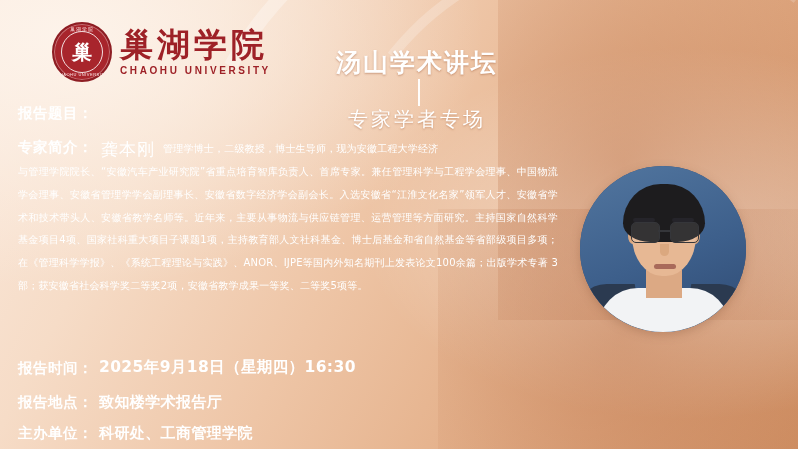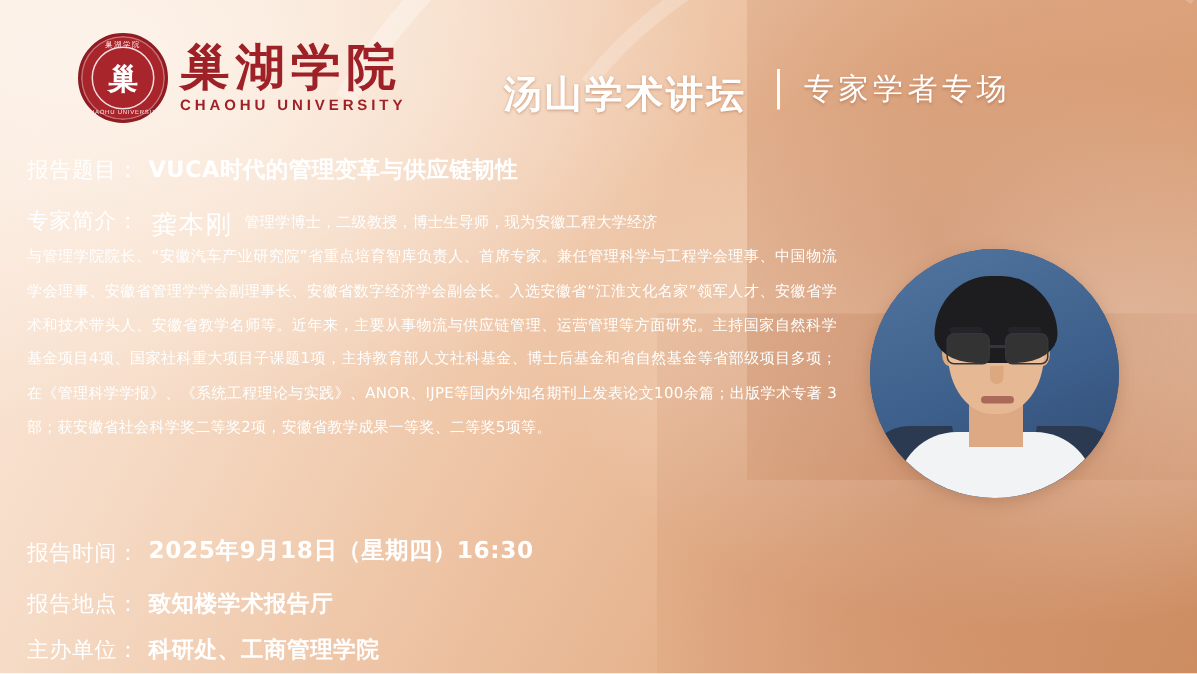--- a/index.html
+++ b/index.html
@@ -141,20 +141,22 @@
     font-size: 10px;
     color: #9e2127;
     letter-spacing: 2.6px;
     margin-top: 3px;
     font-weight: bold;
   }
   .banner {
     position: absolute;
     left: 336px; top: 46px;
     display: flex;
+    align-items: center;
+    flex-direction: column;
   }
   .banner-main {
     font-family: "DejaVu Serif", serif;
     font-weight: bold;
     font-size: 25px;
     color: #ffffff;
     letter-spacing: 2px;
     text-shadow: 0 1px 2px rgba(150,80,45,0.45);
   }
   .banner-sep {
@@ -169,21 +171,21 @@
     font-size: 20px;
     color: #ffffff;
     letter-spacing: 3px;
     text-shadow: 0 1px 2px rgba(150,80,45,0.4);
   }
 
   
   .label {
     color: #ffffff;
     font-family: "DejaVu Sans", sans-serif;
-    font-weight: normal;
+    font-weight: bold;
     font-size: 14.5px;
     letter-spacing: 0.5px;
     white-space: nowrap;
   }
   .row-title {
     position: absolute;
     left: 18px; top: 104px;
     display: flex;
     align-items: baseline;
   }
@@ -394,21 +396,20 @@
     <div class="banner">
       <div class="banner-main">汤山学术讲坛</div>
       <div class="banner-sep"></div>
       <div class="banner-sub">专家学者专场</div>
     </div>
 
   </div>
 
   <div class="row-title">
     <span class="label">报告题目：</span>
-    <span class="value">VUCA时代的管理变革与供应链韧性</span>
   </div>
 
   <div class="row-bio">
     <div class="bio-first-line">
       <span class="label">专家简介：</span>
       <span class="bio-name">龚本刚</span>
       <span class="bio-text">管理学博士，二级教授，博士生导师，现为安徽工程大学经济</span>
     </div>
     <div class="bio-text bio-body">与管理学院院长、“安徽汽车产业研究院”省重点培育智库负责人、首席专家。兼任管理科学与工程学会理事、中国物流学会理事、安徽省管理学学会副理事长、安徽省数字经济学会副会长。入选安徽省“江淮文化名家”领军人才、安徽省学术和技术带头人、安徽省教学名师等。近年来，主要从事物流与供应链管理、运营管理等方面研究。主持国家自然科学基金项目4项、国家社科重大项目子课题1项，主持教育部人文社科基金、博士后基金和省自然基金等省部级项目多项；在《管理科学学报》、《系统工程理论与实践》、ANOR、IJPE等国内外知名期刊上发表论文100余篇；出版学术专著 3 部；获安徽省社会科学奖二等奖2项，安徽省教学成果一等奖、二等奖5项等。</div>
   </div>

